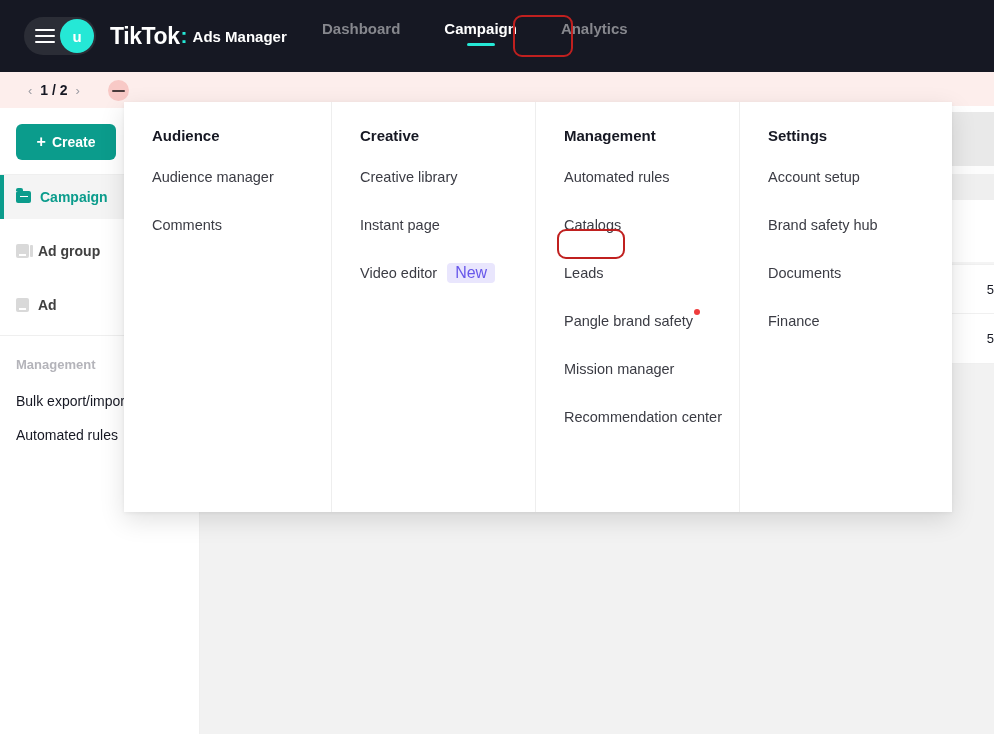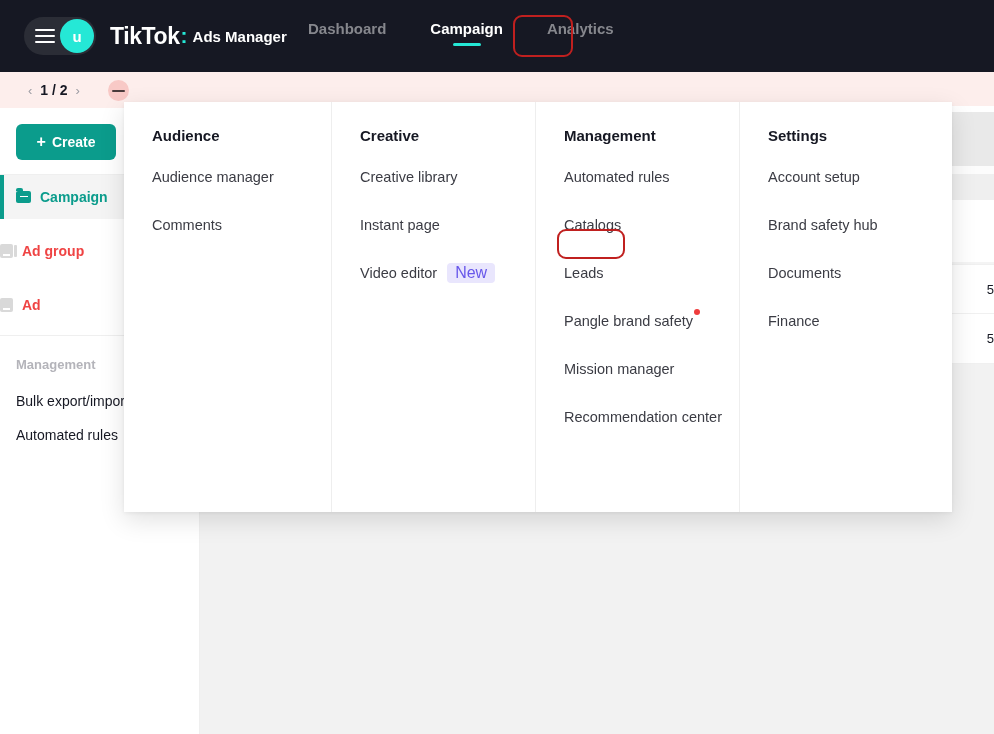--- a/index.html
+++ b/index.html
@@ -130,21 +130,21 @@
     color: #ffffff;
     font-size: 23px;
     font-weight: bold;
     letter-spacing: -0.4px;
   }
   .brand-colon { color: #25e8d6; font-size: 21px; font-weight: bold; margin: 0 5px 0 1px; }
   .brand-sub { color: #ffffff; font-size: 15px; font-weight: bold; }
 
   .nav-items {
     position: absolute;
-    left: 286px; top: 0; height: 56px;
+    left: 300px; top: 0; height: 56px;
     display: flex; align-items: center; gap: 0px;
   }
   .nav-item {
     position: relative;
     padding: 0 22px;
     height: 72px;
     display: flex; align-items: center; justify-content: center;
     color: #86878d;
     font-size: 15px;
     font-weight: bold;
@@ -233,25 +233,25 @@
     position: absolute;
     left: 0; right: 0;
     height: 1px;
     background: #efefef;
   }
 
   .side-item {
     position: absolute;
     left: 0; width: 200px; height: 44px;
     display: flex; align-items: center;
-    padding-left: 0;
+    padding-left: 16px;
     gap: 9px;
     font-size: 14px;
     font-weight: bold;
-    color: #ef4444;
+    color: #404040;
     cursor: pointer;
   }
   .side-item.active {
     background: #f4f4f4;
     color: #0b9c8c;
     border-left: 4px solid #0b9c8c;
     padding-left: 12px;
   }
   .ic-folder {
     width: 15px; height: 12px;

